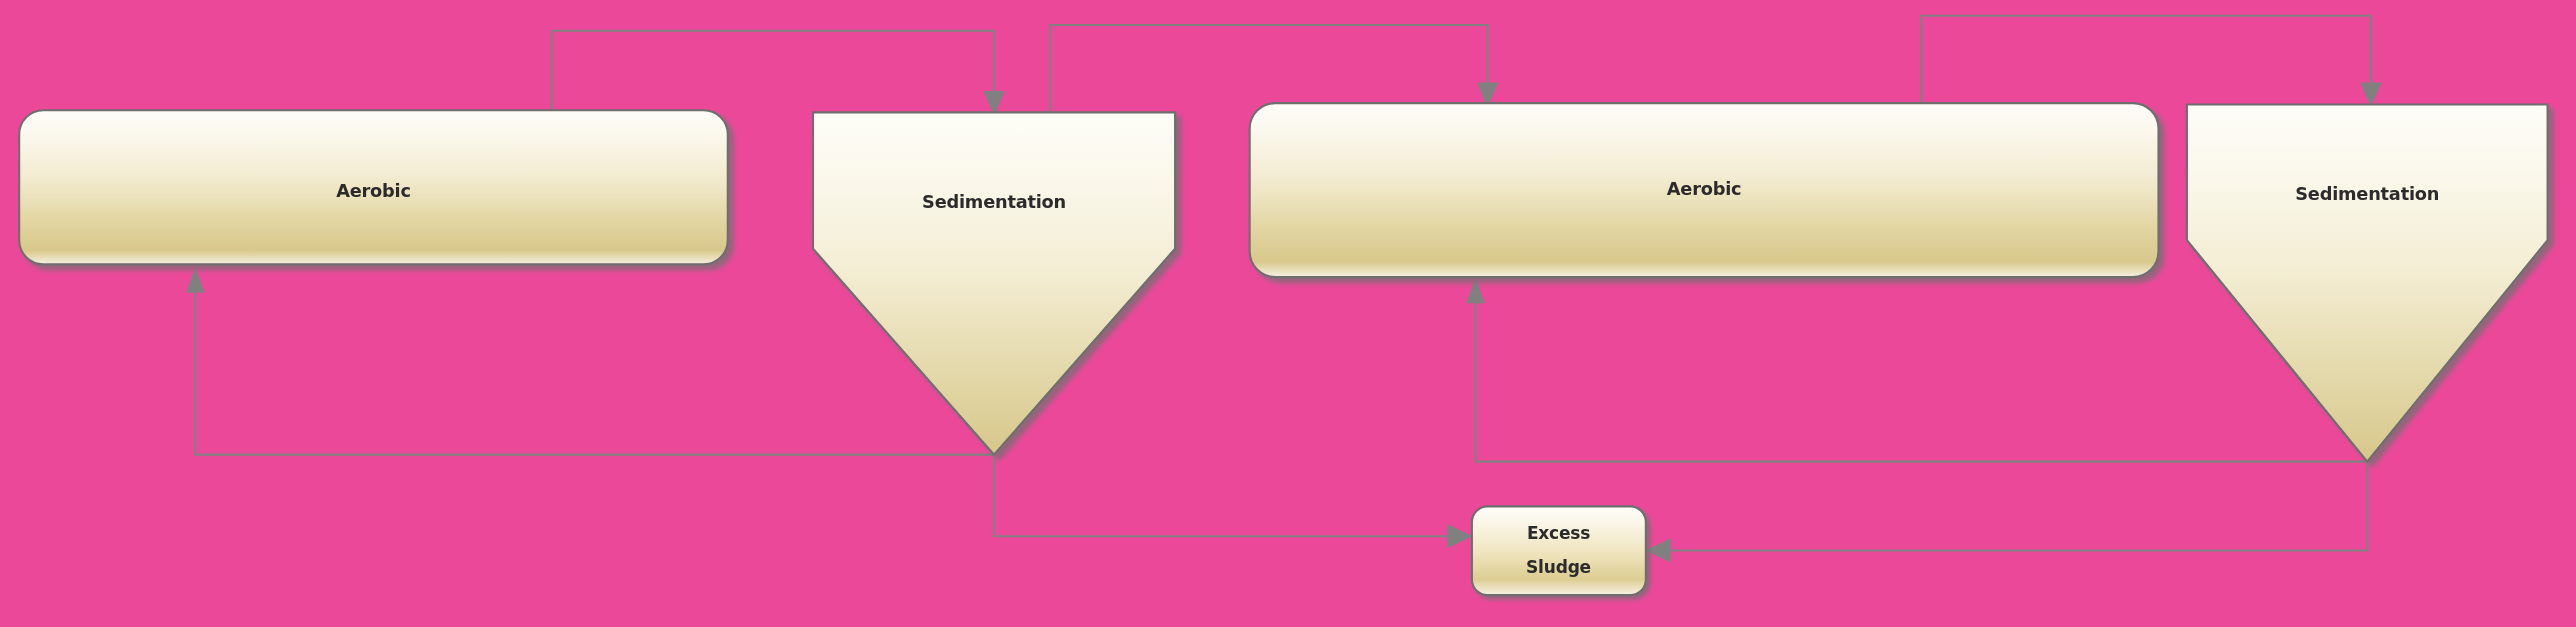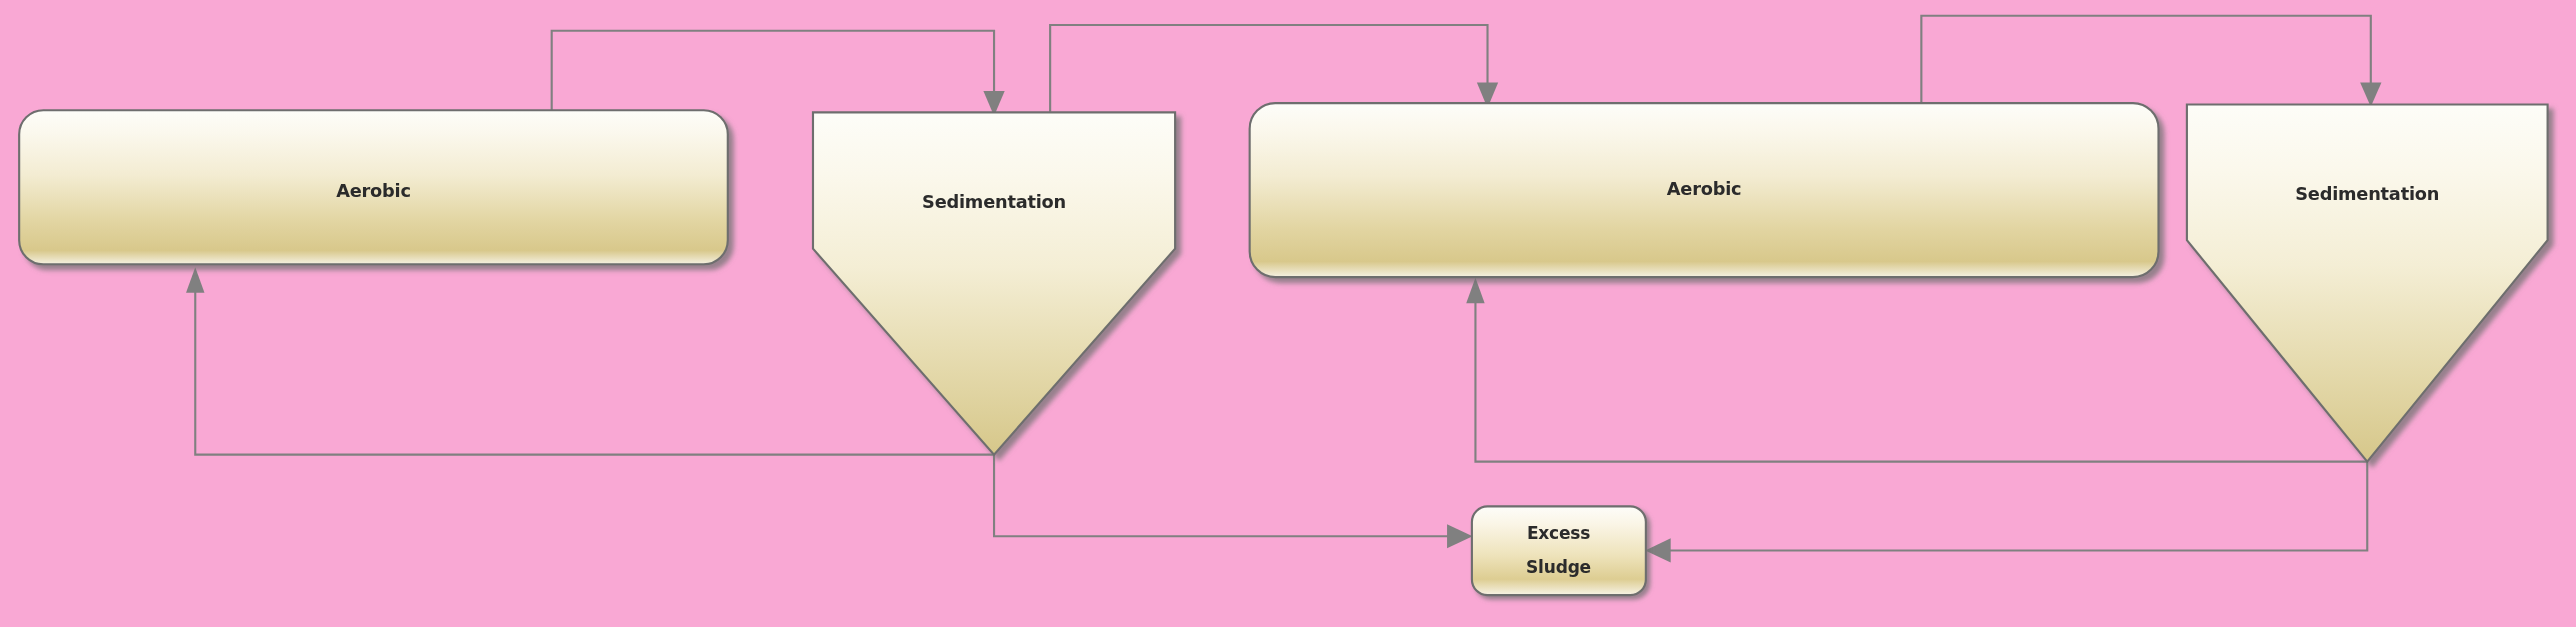--- a/index.html
+++ b/index.html
@@ -8,21 +8,21 @@
     padding: 0;
     background: #ffffff;
   }
   body {
     font-family: "Liberation Sans", "DejaVu Sans", sans-serif;
   }
   #canvas {
     position: relative;
     width: 2576px;
     height: 628px;
-    background: #f9a8d4;
+    background: #ec4899;
     overflow: hidden;
   }
   #diagram-svg {
     position: absolute;
     left: 0;
     top: 0;
     width: 2576px;
     height: 628px;
   }
   .node-label {

